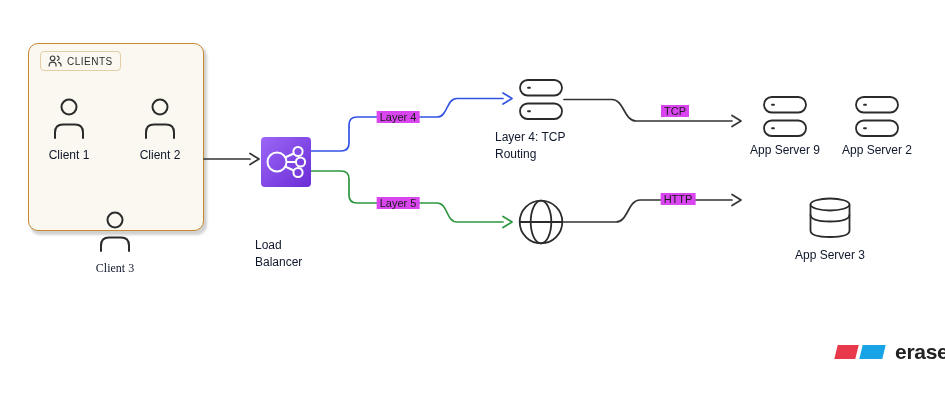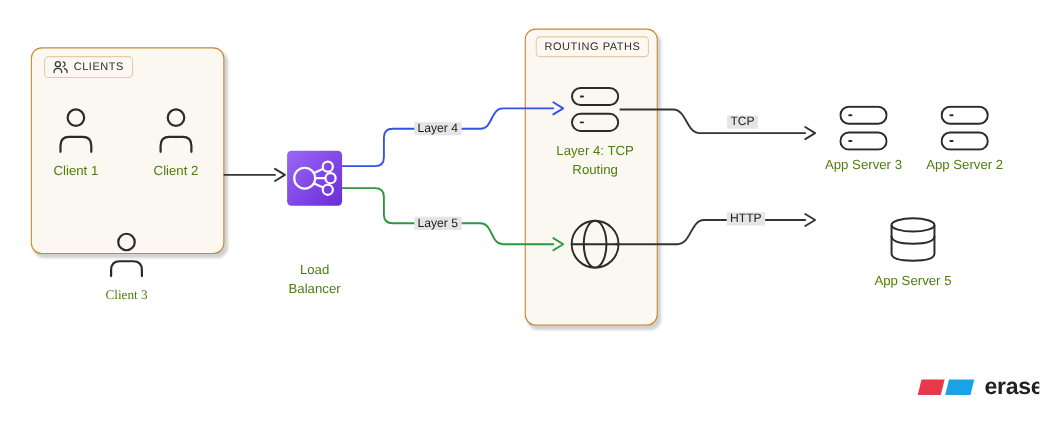--- a/index.html
+++ b/index.html
@@ -27,27 +27,27 @@
   .gl-servers { left:11px; top:6px; }
   .mini-icon { flex:0 0 auto; display:block; }
 
   
   .edges { position:absolute; left:0; top:0; pointer-events:none; }
   .ed-black { stroke:#333333; stroke-width:1.7; fill:none; }
   .ed-blue  { stroke:#3353E4; stroke-width:1.7; fill:none; }
   .ed-green { stroke:#2D9640; stroke-width:1.7; fill:none; }
   .edge-label {
     position:absolute; transform:translate(-50%,-50%); font-size:11px;
-    color:#1b1b1b; background:#e5e5e5; padding:0 3px; white-space:nowrap;
+    color:#1b1b1b; background:#d946ef; padding:0 3px; white-space:nowrap;
   }
 
   
   .node { position:absolute; display:flex; flex-direction:column; align-items:center; }
   .node-label {
-    margin-top:5px; font-size:12px; color:#4d7c0f; text-align:center;
+    margin-top:5px; font-size:12px; color:#0f172a; 
     line-height:17px; white-space:nowrap;
   }
   .node-label.wrap { white-space:normal; }
   .n-client1 { left:34px;  top:98px;  width:70px; }
   .n-client2 { left:125px; top:98px;  width:70px; }
   .n-client3 { left:80px;  top:211px; width:70px;font-family:Liberation Serif, serif; }
   .n-lb      { left:251px; top:137px; width:70px;gap:44px; }
   .n-layer4  { left:495px; top:79px;  width:92px; }
   .n-layer7  { left:511px; top:199px; width:60px; }
   .n-srv1    { left:741px; top:96px;  width:88px; }
@@ -82,25 +82,20 @@
           <circle cx="4.6" cy="3.3" r="2.3"></circle>
           <path d="M1.2 11 v-0.9 q0 -3 3.4 -3 q3.4 0 3.4 3 V11"></path>
           <path d="M9.4 1.2 a2.2 2.2 0 0 1 0 4.3"></path>
           <path d="M10.6 7.3 q2.4 0.6 2.4 2.8 V11"></path>
         </g>
       </svg>
       <span>CLIENTS</span>
     </div>
   </div>
 
-  <div class="group g-routing">
-    <div class="group-label gl-routing">
-      <span>ROUTING PATHS</span>
-    </div>
-  </div>
 
 
   <svg class="edges" width="945" height="400" viewBox="0 0 945 400">
     <g stroke-linecap="round" stroke-linejoin="round">
       <path class="ed-black" d="M 204 159 H 250"></path>
       <path class="ed-black" d="M 250 153.5 L 259 159 L 250 164.5"></path>
       <path class="ed-blue" d="M 310 151 H 341 Q 349 151 349 143 V 125 Q 349 117 357 117 H 437 C 448 117 446 98.5 457 98.5 H 503"></path>
       <path class="ed-blue" d="M 503 93 L 512 98.5 L 503 104"></path>
       <path class="ed-green" d="M 310 171 H 341 Q 349 171 349 179 V 195 Q 349 203 357 203 H 437 C 448 203 446 222 457 222 H 503"></path>
       <path class="ed-green" d="M 503 216.5 L 512 222 L 503 227.5"></path>
@@ -187,21 +182,21 @@
 
   <div class="node n-srv1">
     <svg width="44" height="41" viewBox="0 0 44 41">
       <g fill="none" stroke="#2b2b2b" stroke-width="1.8" stroke-linecap="round">
         <rect x="1" y="1" width="42" height="15.5" rx="7.7"></rect>
         <rect x="1" y="24.5" width="42" height="15.5" rx="7.7"></rect>
         <line x1="9" y1="8.75" x2="11" y2="8.75"></line>
         <line x1="9" y1="32.25" x2="11" y2="32.25"></line>
       </g>
     </svg>
-    <div class="node-label">App Server 3</div>
+    <div class="node-label">App Server 9</div>
   </div>
 
   <div class="node n-srv2">
     <svg width="44" height="41" viewBox="0 0 44 41">
       <g fill="none" stroke="#2b2b2b" stroke-width="1.8" stroke-linecap="round">
         <rect x="1" y="1" width="42" height="15.5" rx="7.7"></rect>
         <rect x="1" y="24.5" width="42" height="15.5" rx="7.7"></rect>
         <line x1="9" y1="8.75" x2="11" y2="8.75"></line>
         <line x1="9" y1="32.25" x2="11" y2="32.25"></line>
       </g>
@@ -210,21 +205,21 @@
   </div>
 
   <div class="node n-srv3">
     <svg width="42" height="42" viewBox="0 0 42 42">
       <g fill="none" stroke="#2b2b2b" stroke-width="1.8">
         <ellipse cx="21" cy="7.5" rx="19.5" ry="6"></ellipse>
         <path d="M 1.5 7.5 V 33.5 Q 1.5 40 21 40 Q 40.5 40 40.5 33.5 V 7.5"></path>
         <path d="M 1.5 17.5 Q 1.5 24.5 21 24.5 Q 40.5 24.5 40.5 17.5"></path>
       </g>
     </svg>
-    <div class="node-label">App Server 5</div>
+    <div class="node-label">App Server 3</div>
   </div>
 
   <a class="logo">
     <span class="logo-red"></span>
     <span class="logo-blue"></span>
     <span class="logo-text">eraser</span>
   </a>
 
 </div>
 

